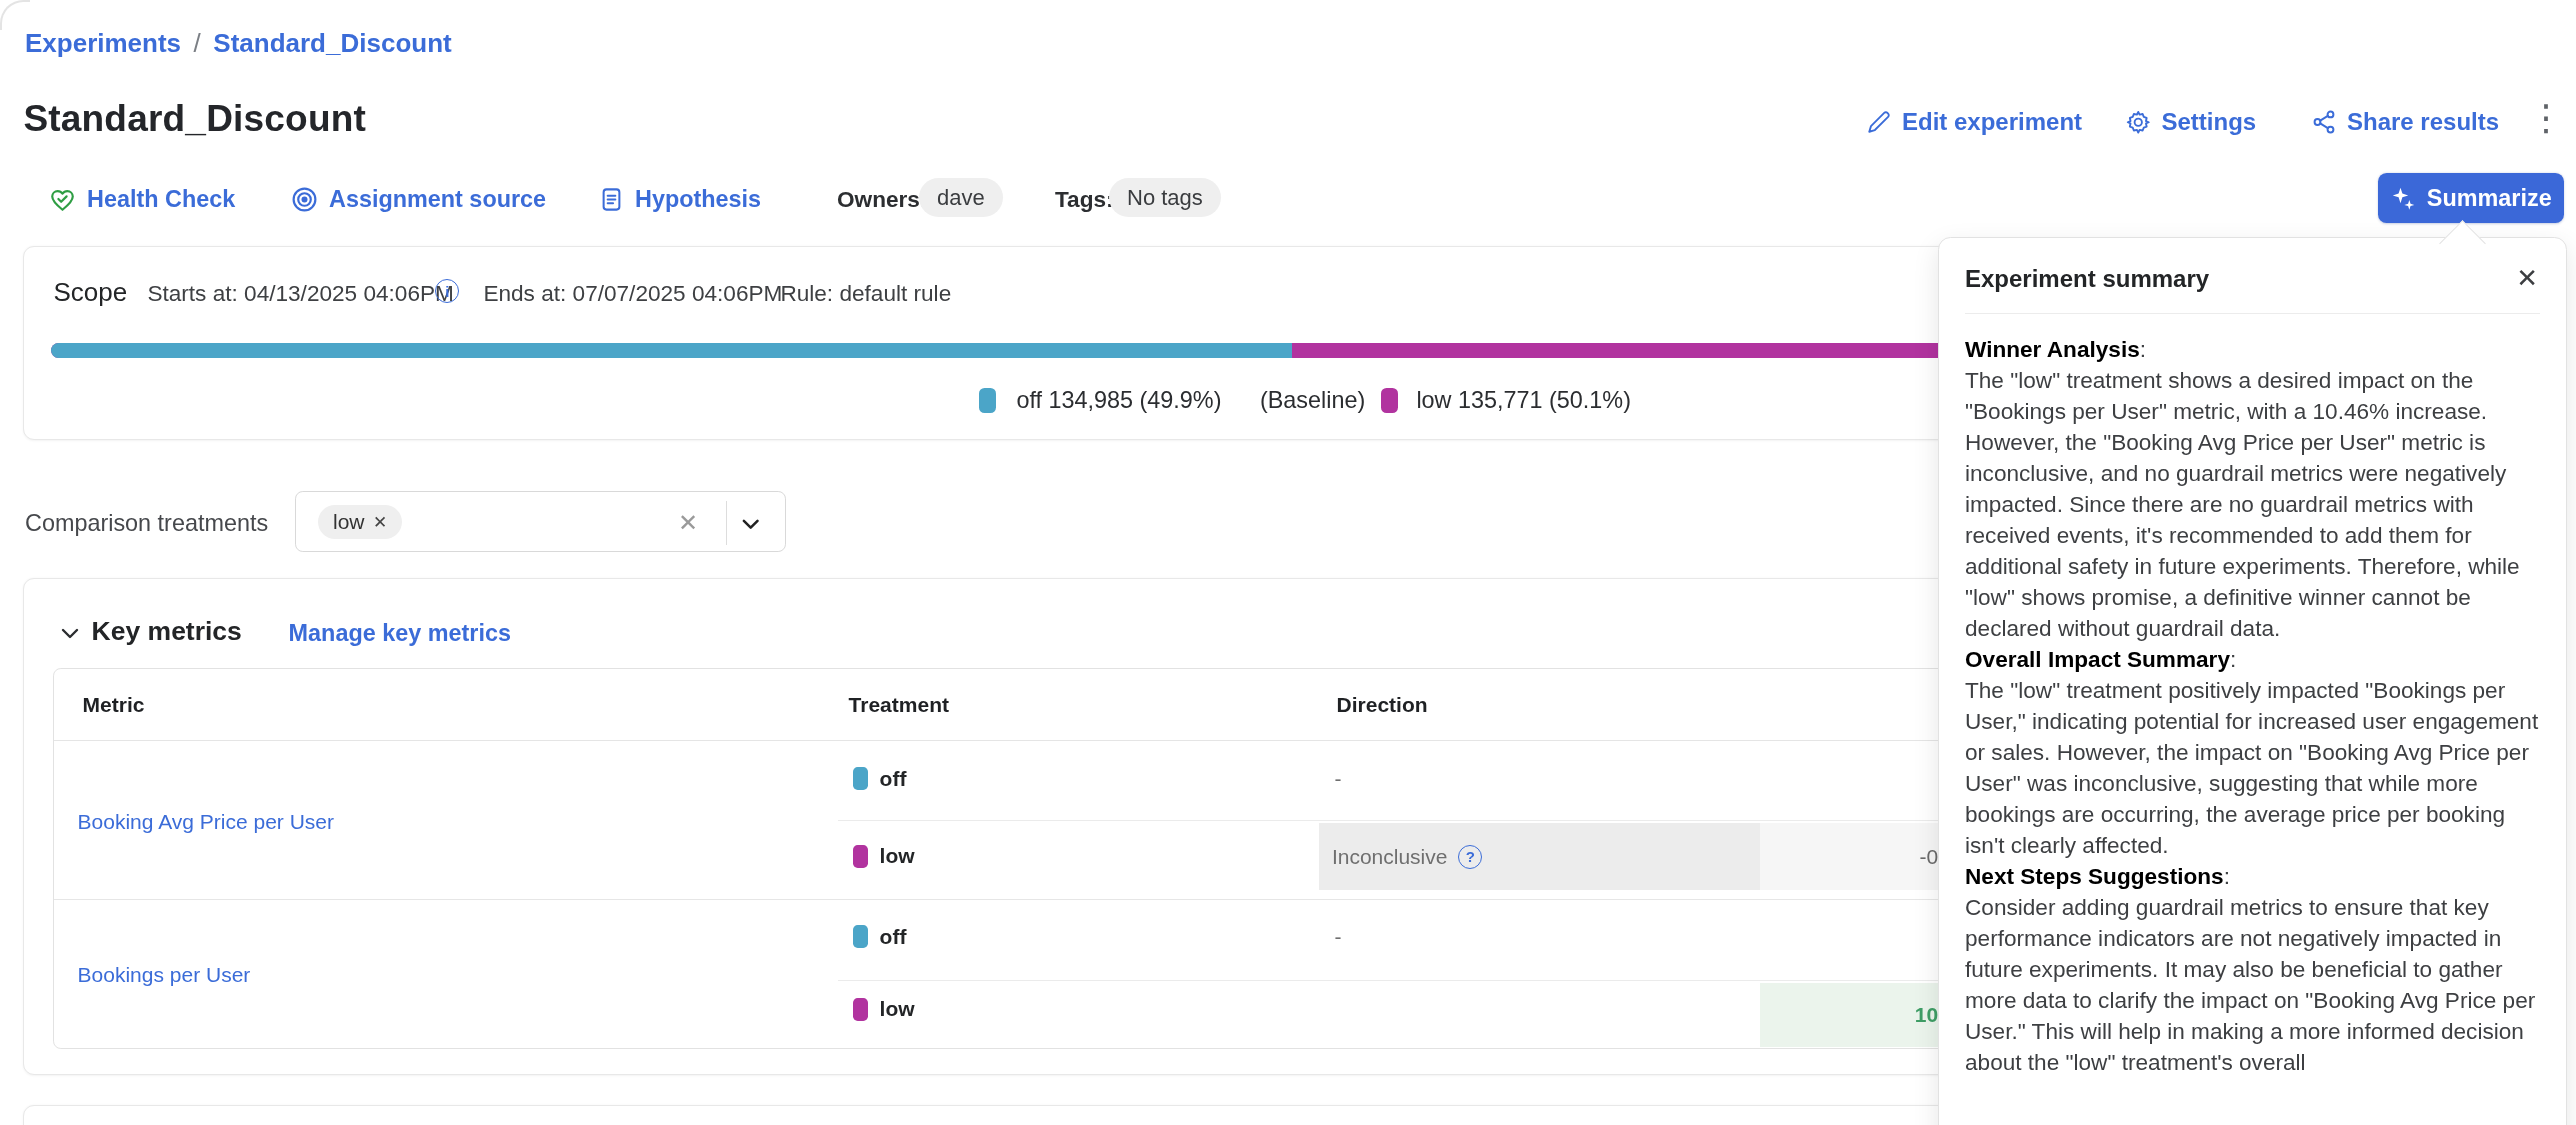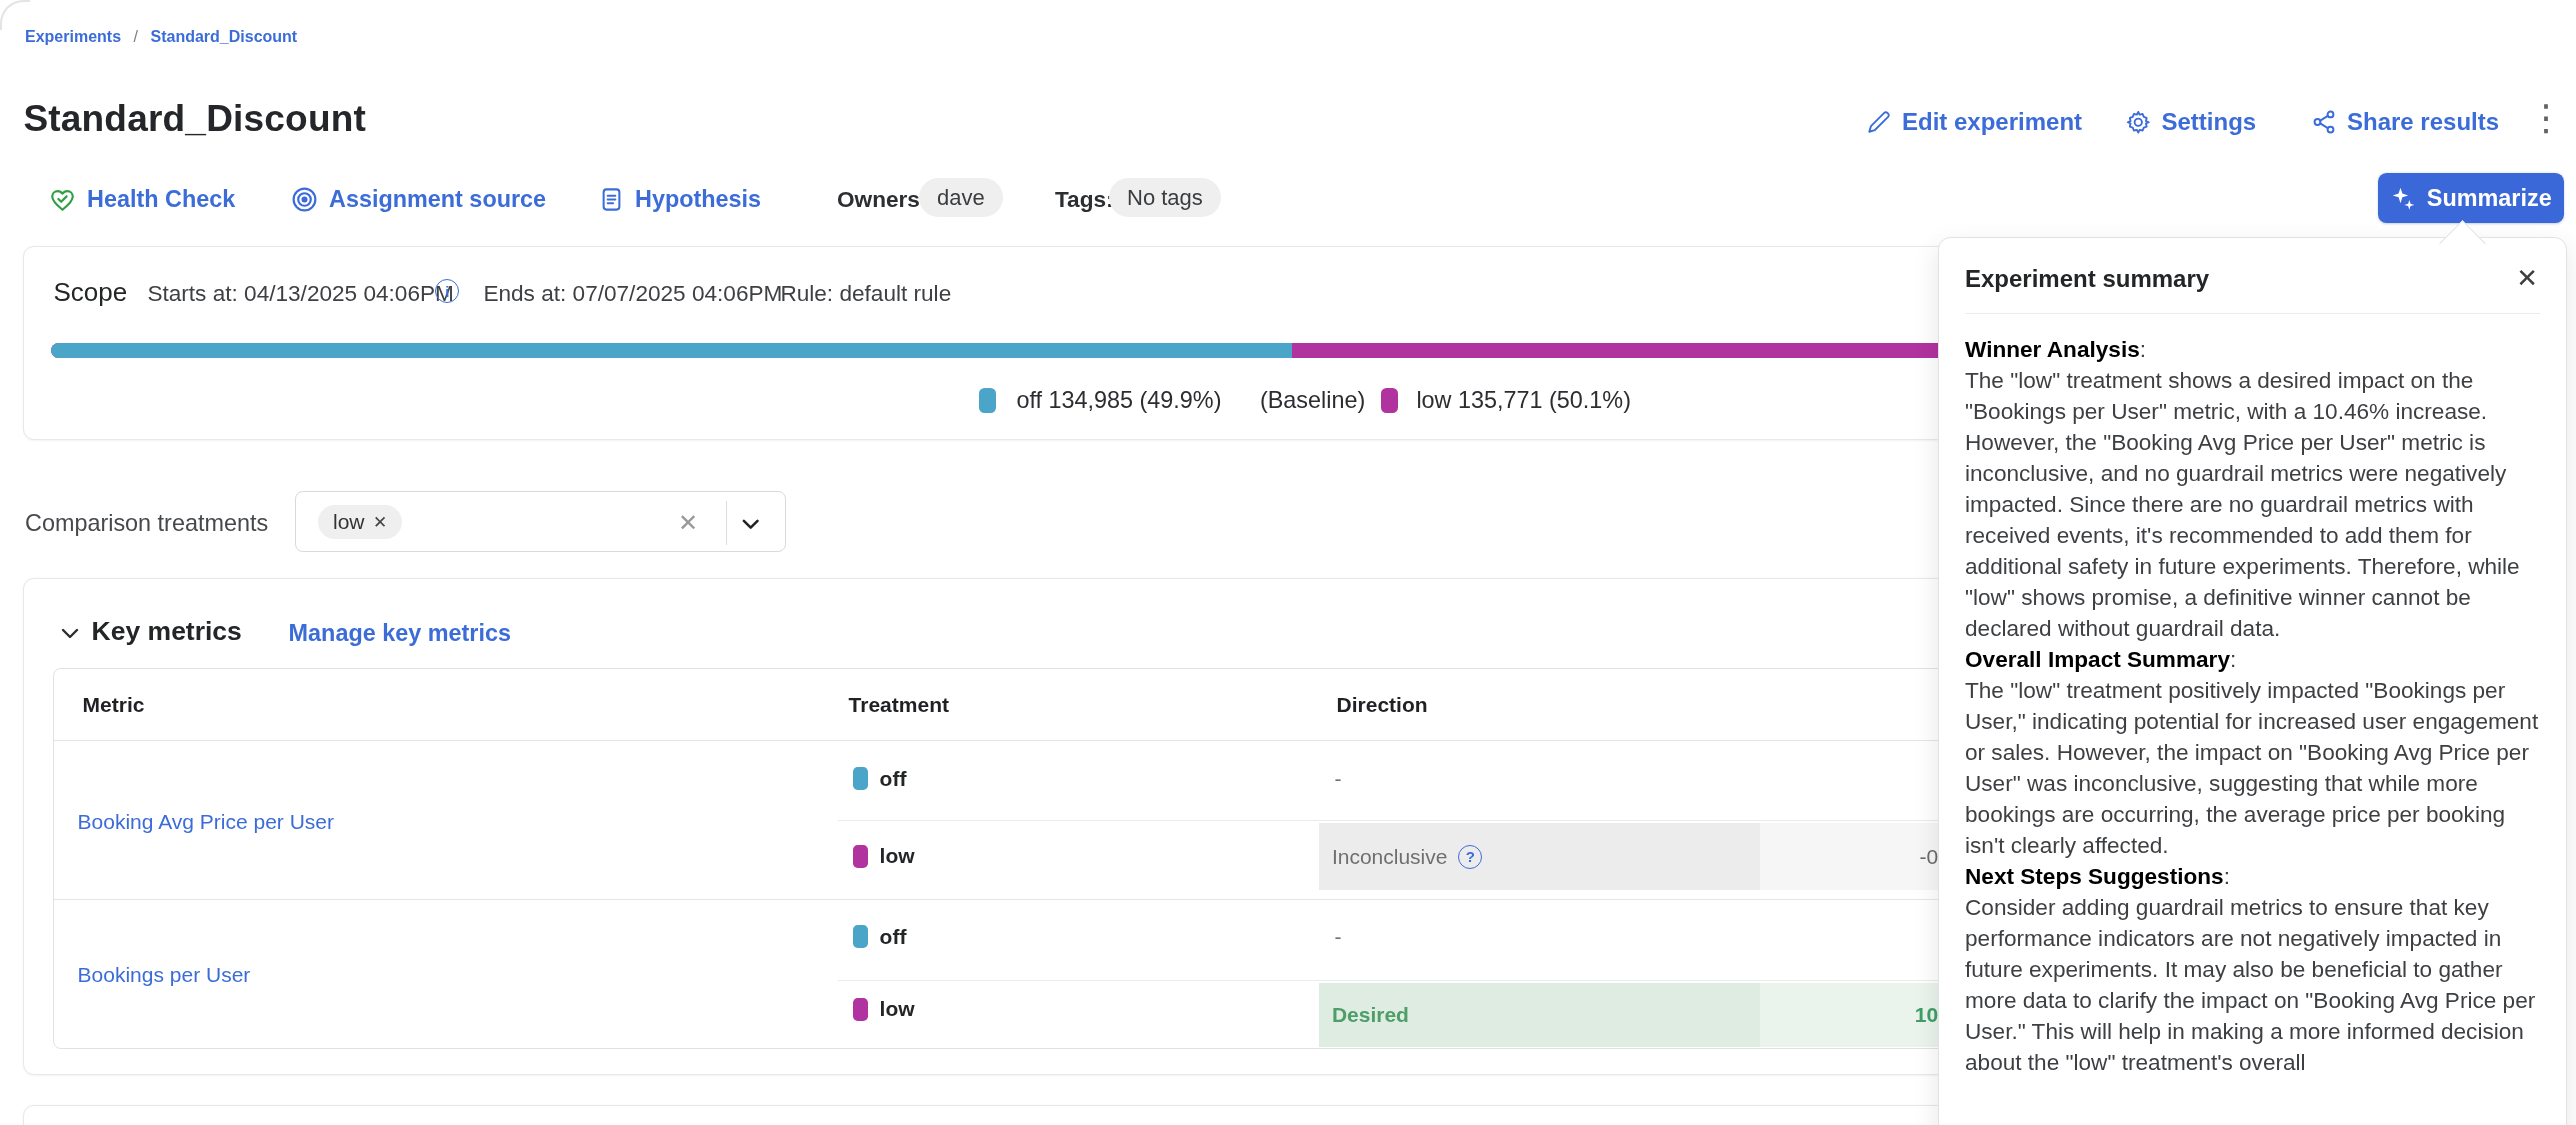--- a/index.html
+++ b/index.html
@@ -4,21 +4,21 @@
 <style>
   * { margin:0; padding:0; box-sizing:border-box; }
   html,body { background:#fff; }
   body { font-family:"Liberation Sans", sans-serif; color:#222; }
   .page { position:relative; width:2576px; height:1126px; background:#fff; overflow:hidden; }
 
   .corner-arc { position:absolute; left:0; top:0; width:30px; height:30px;
     border-top-left-radius:23.4px; border-top:2.3px solid #e4e4e4; border-left:2.3px solid #e4e4e4; }
 
   
-  .breadcrumb { position:absolute; left:25px; top:28px; font-size:16px; font-weight:600; display:flex; gap:12.5px; }
+  .breadcrumb { position:absolute; left:25px; top:28px; font-size:26px; font-weight:600; display:flex; gap:12.5px; }
   .crumb { color:#3b6cd8; cursor:pointer; }
   .crumb-sep { color:#7b7f85; font-weight:400; }
 
   
   .page-title { position:absolute; left:23.4px; top:98px; font-size:37px; font-weight:700; color:#24262a; letter-spacing:0.2px; }
   .action { position:absolute; top:105px; height:34px; display:flex; align-items:center; gap:10px;
     color:#3b6cd8; font-size:24px; font-weight:600; cursor:pointer; }
   .kebab { position:absolute; left:2528px; top:101px; font-size:36px; color:#5f6368; cursor:pointer; line-height:34px; }
 
   .summarize-btn { position:absolute; left:2378px; top:173px; width:186px; height:50px; border-radius:8.6px;
@@ -234,23 +234,20 @@
       </div>
       <div class="hline" style="top:230px; left:0; right:0; background:#e6e6e6;"></div>
 
       <div class="metric-link" style="top:294px;">Bookings per User</div>
       <div class="tr-swatch" style="top:256px; background:#4ba5c8;"></div>
       <div class="tr-name" style="top:257px;">off</div>
       <div class="dash" style="top:257px;">-</div>
       <div class="hline" style="top:311px; left:784px; right:0; background:#ebebeb;"></div>
       <div class="tr-swatch" style="top:329px; background:#b1339f;"></div>
       <div class="tr-name" style="top:329px;">low</div>
-      <div class="dir-cell cell-des" style="top:314px; height:64px;">
-        <span>Desired</span>
-      </div>
       <div class="pct-cell cell-des-pct" style="top:314px; height:64px;">
         <span>10.46%</span>
       </div>
     </div>
   </div>
 
   <div class="card next-card"></div>
 
   <div class="panel-arrow"></div>
   <div class="panel">

